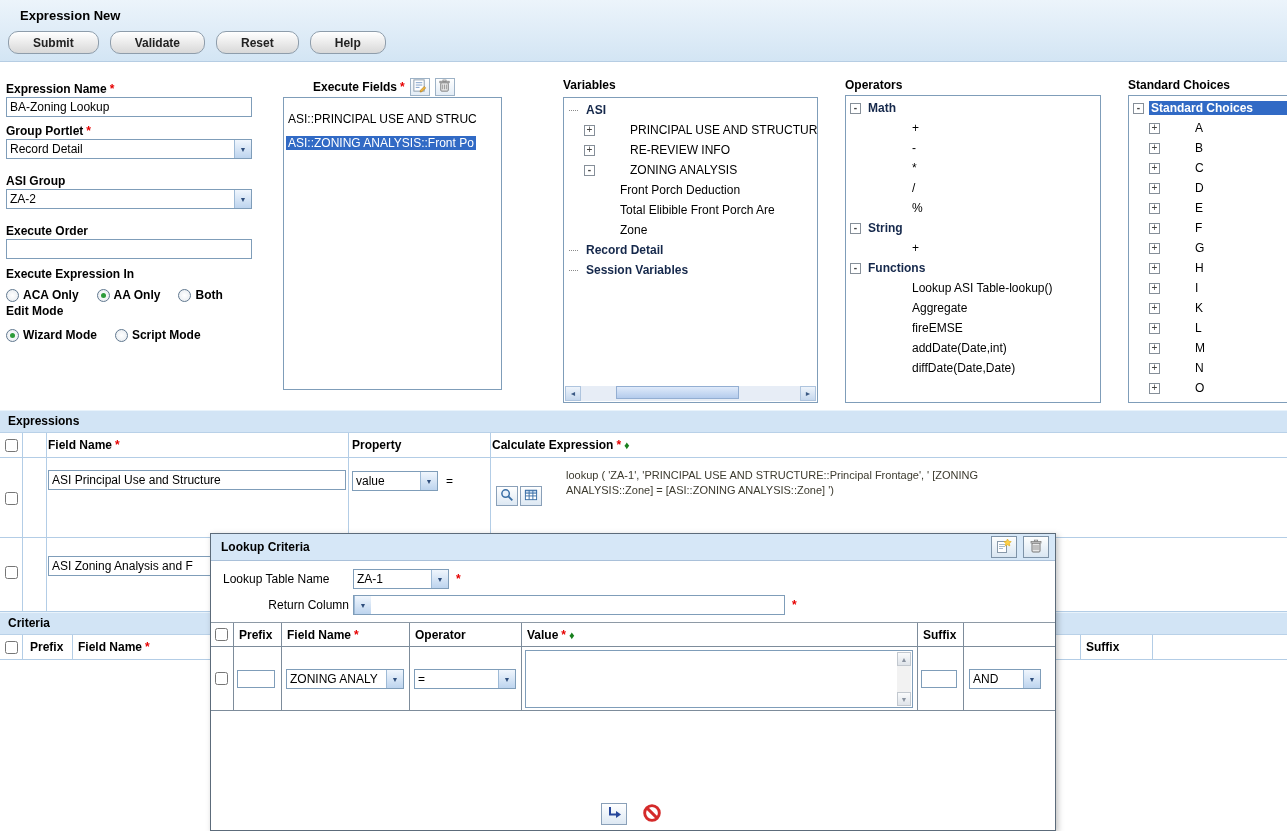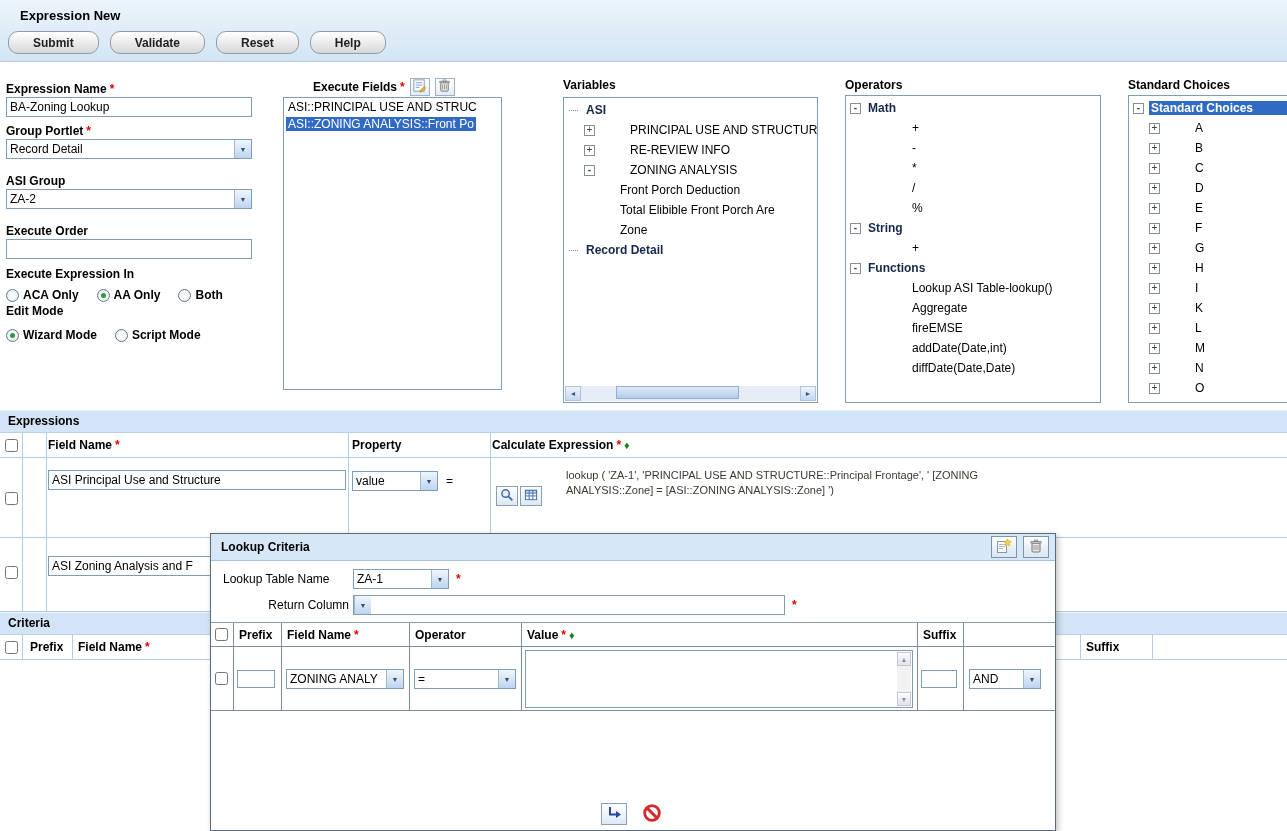--- a/index.html
+++ b/index.html
@@ -38,21 +38,21 @@
   .radio-row { position:absolute; display:flex; align-items:center; }
   .radio { display:inline-flex; align-items:center; margin-right:18px; cursor:pointer; }
   .radio .rb { width:13px; height:13px; border-radius:50%; border:1px solid #61788f;
     background: radial-gradient(#ffffff, #e4e9ee); margin-right:4px; position:relative; }
   .radio.checked .rb::after { content:""; position:absolute; left:3px; top:3px; right:3px; bottom:3px;
     border-radius:50%; background:#2d9b3a; }
   .radio .rlabel { font-weight:bold; }
 
   
   .listbox { position:absolute; border:1px solid #7f9db9; background:#fff; overflow:hidden; }
-  .list-item { height:17px; line-height:17px; padding:0 2px; white-space:nowrap; cursor:default; }
+  .list-item { height:17px; line-height:17px; padding:12px 2px; white-space:nowrap; cursor:default; }
   .list-item span { padding:0 2px; }
   .list-item.selected span { background:#316ac5; color:#fff; }
 
   .tree { padding-top:2px; }
   .tree-node { display:flex; align-items:center; height:20px; white-space:nowrap; cursor:default; overflow:hidden; }
   .tree-node .exp { width:11px; height:11px; flex:0 0 11px; margin-right:5px; position:relative;
     display:inline-flex; align-items:center; justify-content:center; font-size:10px; line-height:9px; color:#444; }
   .exp-plus .exp, .exp-minus .exp { border:1px solid #868f99; background:#fff; }
   .exp-plus .exp::before { content:"+"; margin-top:-1px; }
   .exp-minus .exp::before { content:"-"; margin-top:-1px; font-weight:bold; }
@@ -261,20 +261,24 @@
         <span class="tlabel">Total Elibible Front Porch Are</span>
       </div>
         <div class="tree-node lv2 exp-none">
         <span class="exp"></span>
         <span class="tlabel">Zone</span>
       </div>
         <div class="tree-node lv0 bold exp-stub">
         <span class="exp"></span>
         <span class="tlabel">Record Detail</span>
       </div>
+        <div class="tree-node lv0 bold exp-stub">
+        <span class="exp"></span>
+        <span class="tlabel">Session Variables</span>
+      </div>
       </div>
     <div class="hscroll">
       <span class="sb-btn">◄</span>
       <span class="sb-track">
           <span class="sb-thumb"></span>
         </span>
       <span class="sb-btn">►</span>
     </div>
   </div>
 

